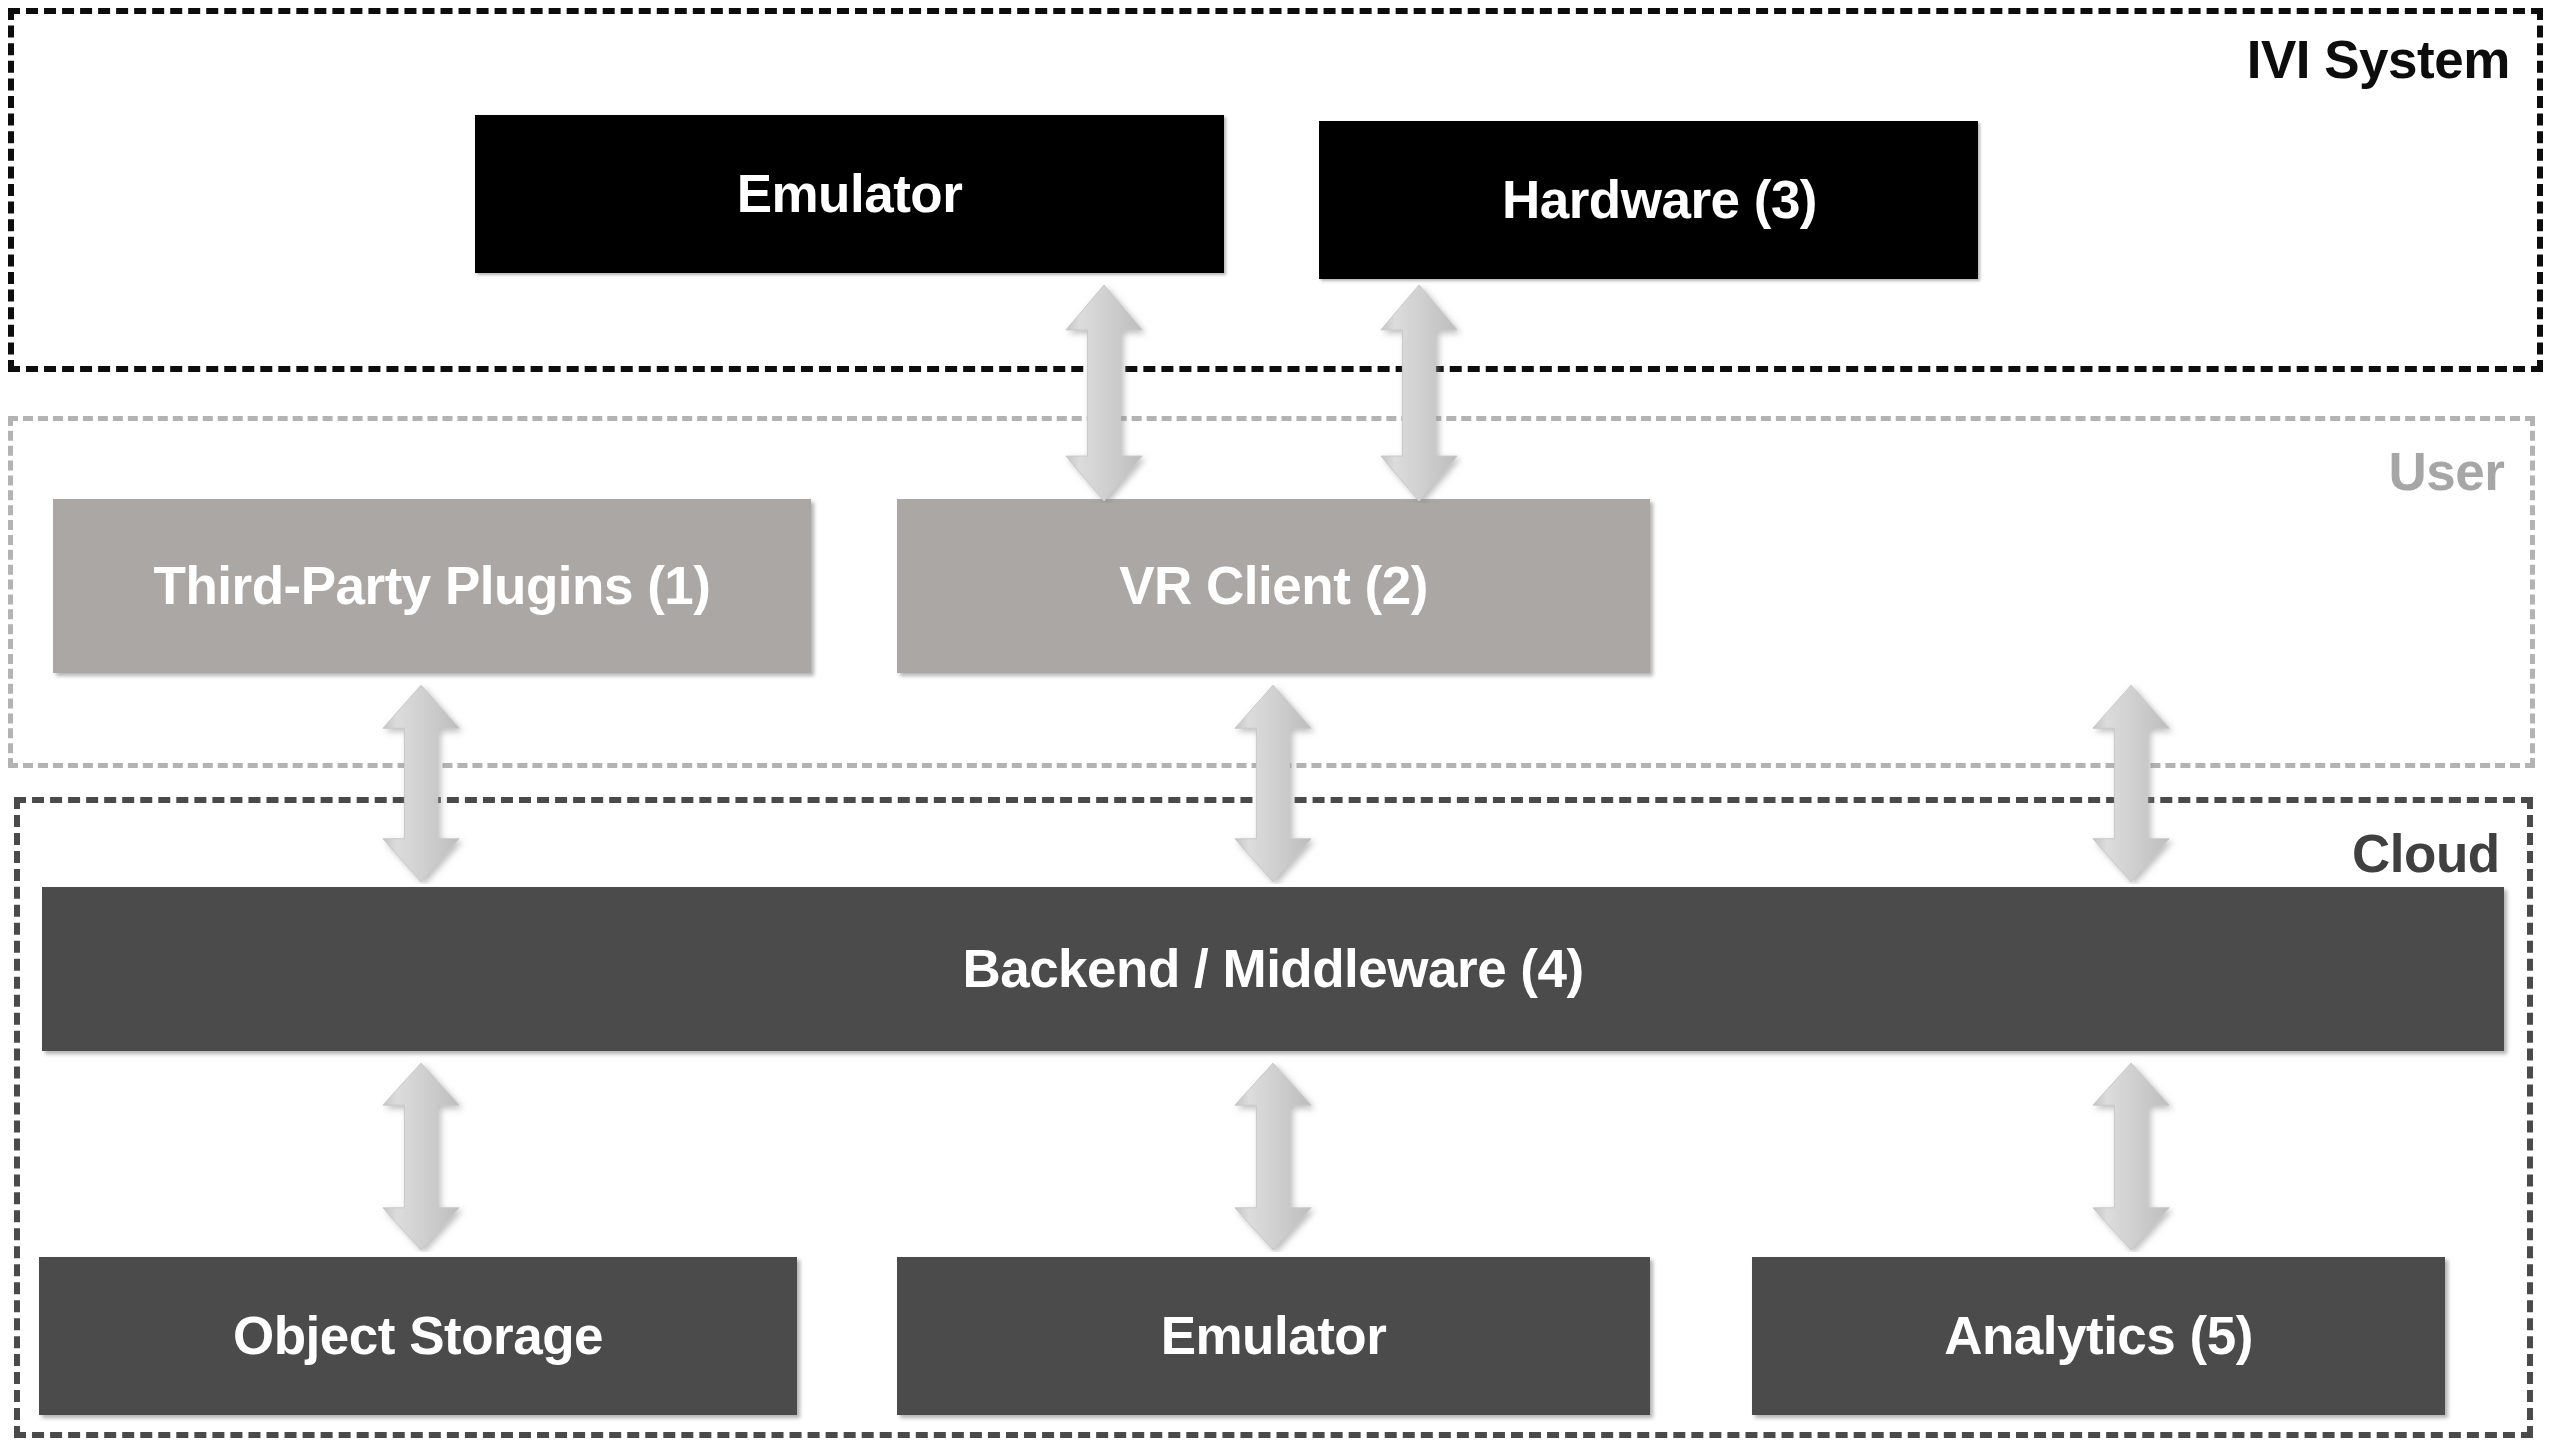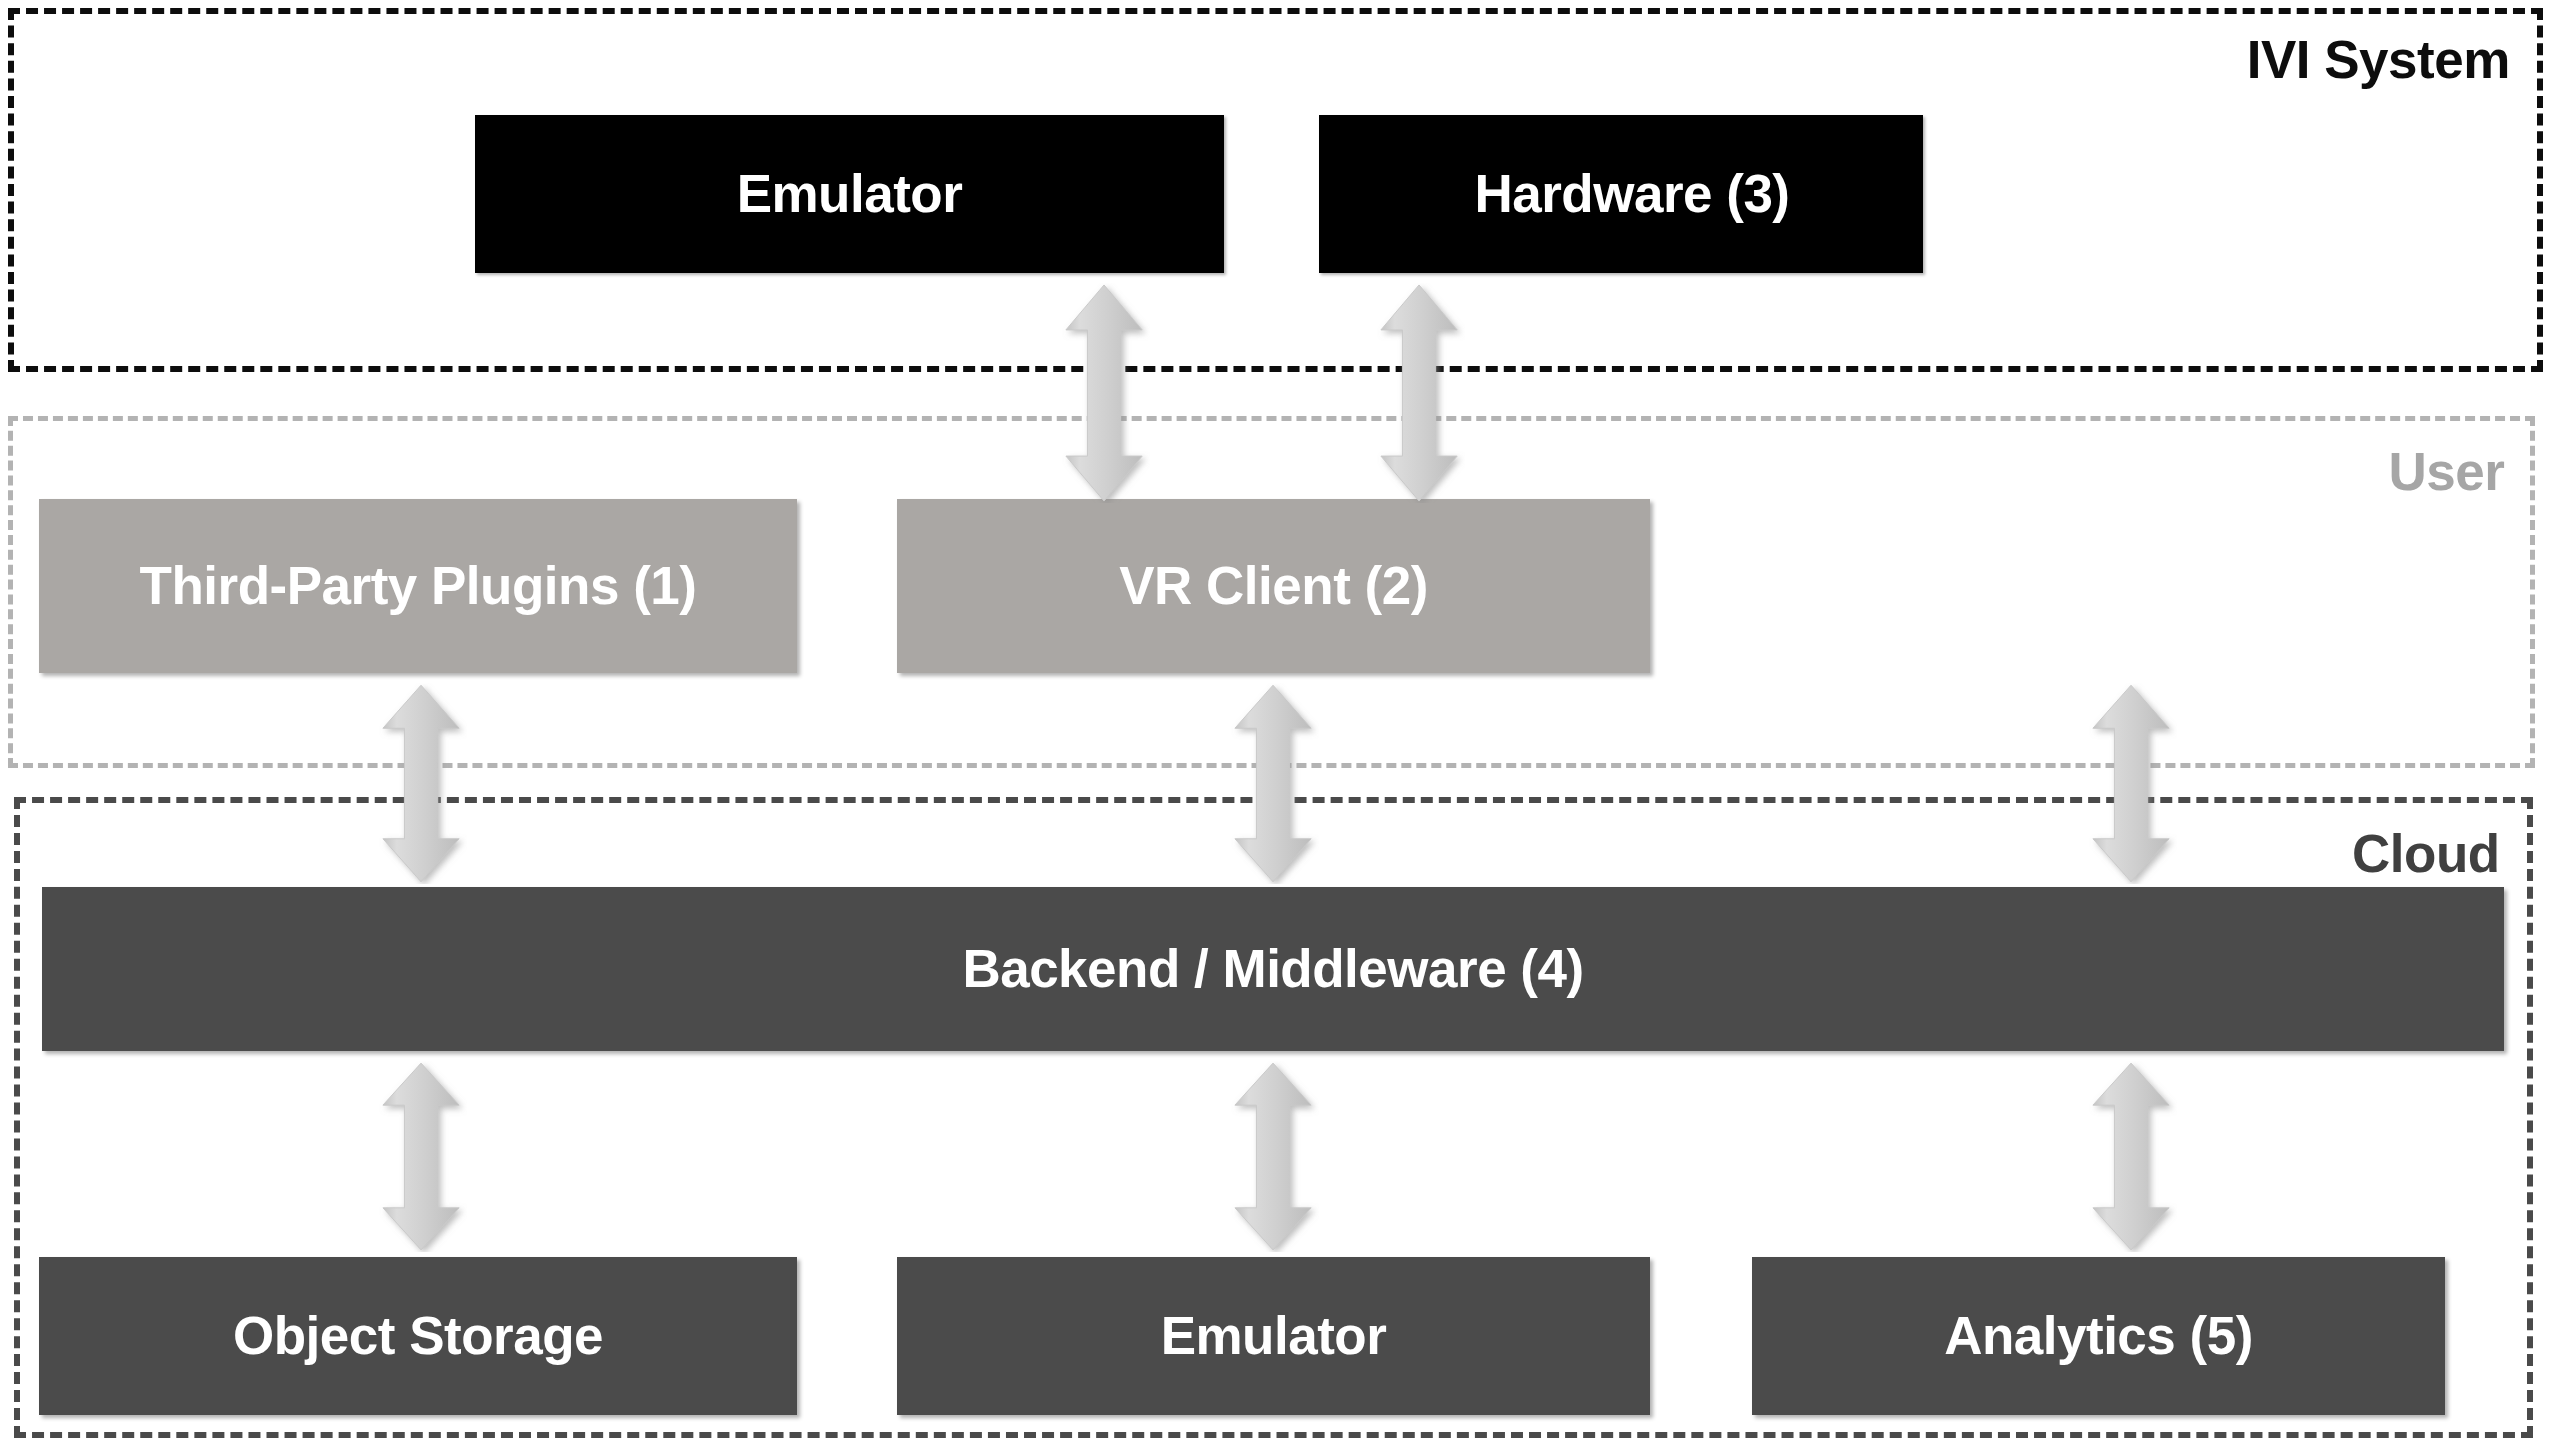--- a/index.html
+++ b/index.html
@@ -84,23 +84,23 @@
     box-shadow:2.9px 2.9px 3.9px rgba(0,0,0,0.30);
   }
   .node-dark{
     background:#4b4b4b;
     font-size:53px;
     box-shadow:2.9px 2.9px 3.9px rgba(0,0,0,0.30);
   }
 
   
   .n-emulator { left:475px;  top:115px;  width:749px;  height:158px; }
-  .n-hardware { left:1319px; top:115px;  width:604px;  height:158px;padding-left:22px; }
-
-  .n-plugins  { left:39px;   top:499px;  width:758px;  height:174px;text-align:center; }
+  .n-hardware { left:1319px; top:121px;  width:659px;  height:158px;padding-left:22px; }
+
+  .n-plugins  { left:53px;   top:499px;  width:758px;  height:174px;text-align:center; }
   .n-vrclient { left:897px;  top:499px;  width:753px;  height:174px; }
   .n-dashboard{ left:1752px; top:499px;  width:758px;  height:174px; }
 
   .n-backend  { left:42px;   top:887px;  width:2462px; height:164px; }
 
   .n-objstore { left:39px;   top:1257px; width:758px;  height:158px; }
   .n-database { left:897px;  top:1257px; width:753px;  height:158px; }
   .n-analytics{ left:1752px; top:1257px; width:693px;  height:158px; }
 
   

